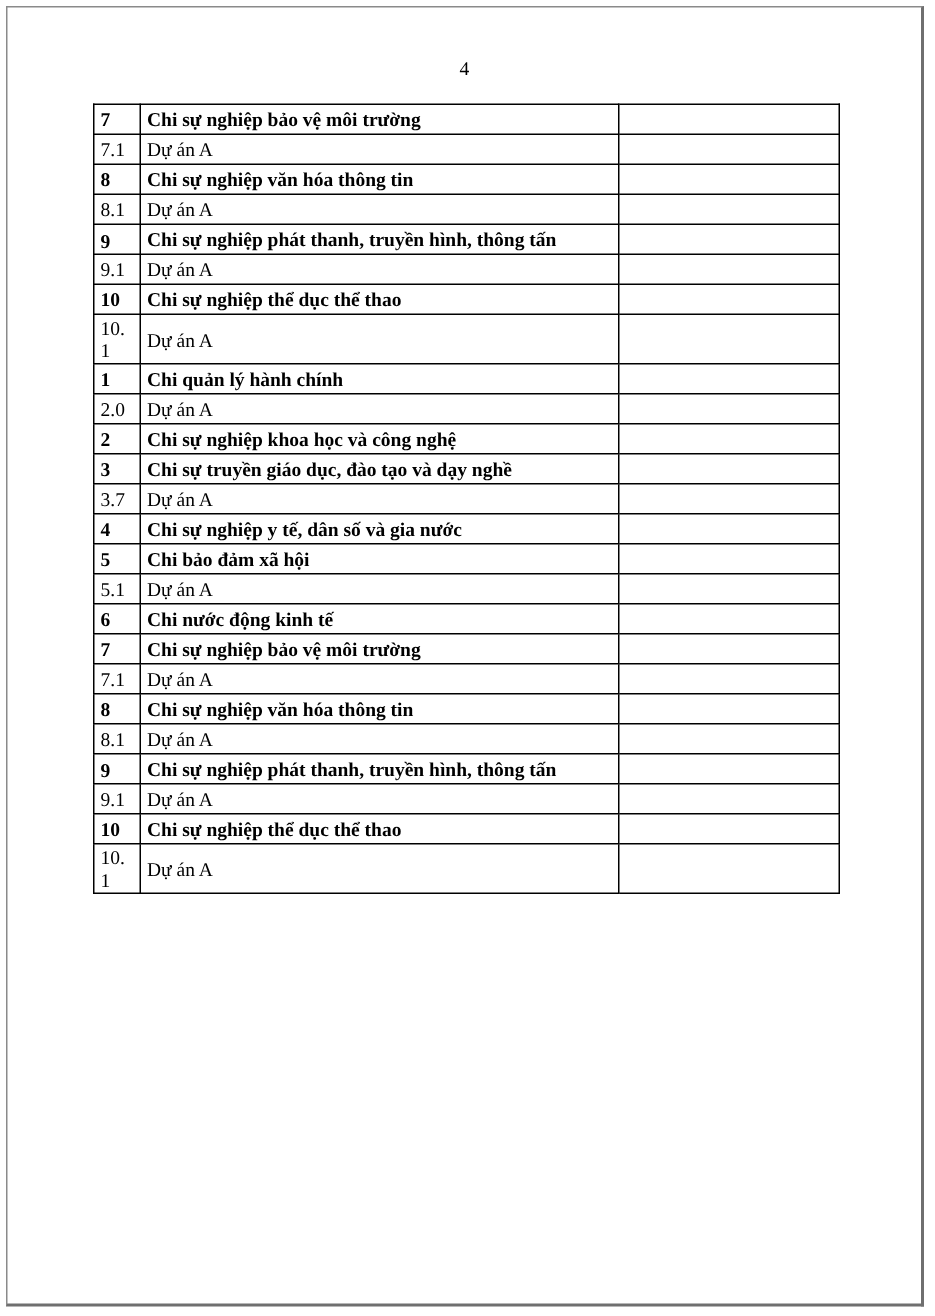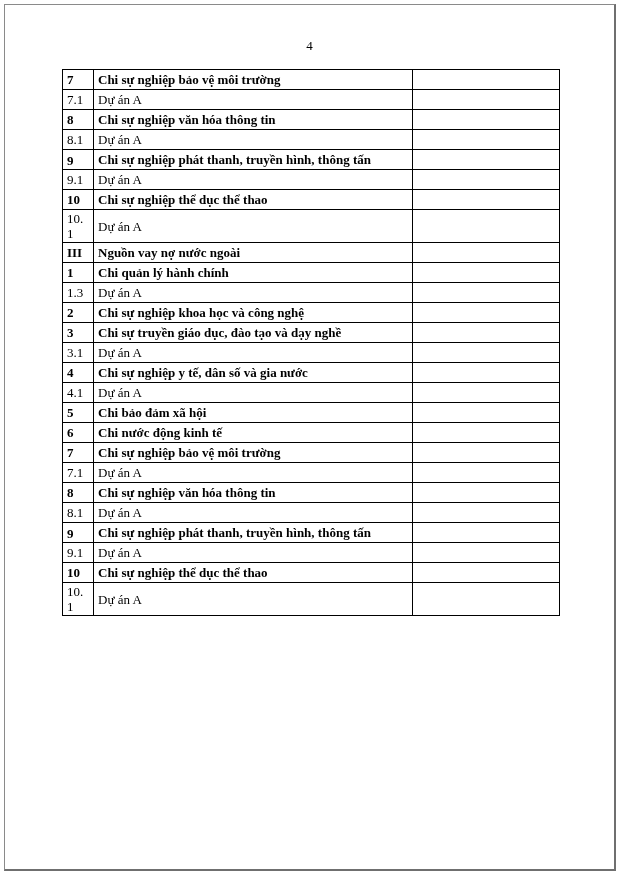--- a/index.html
+++ b/index.html
@@ -99,62 +99,57 @@
     <td class="col-num">10</td>
     <td class="col-label">Chi sự nghiệp thể dục thể thao</td>
     <td class="col-value"></td>
   </tr>
           <tr>
     <td class="col-num">10.1</td>
     <td class="col-label">Dự án A</td>
     <td class="col-value"></td>
   </tr>
           <tr class="bold">
-    <td class="col-num">III</td>
-    <td class="col-label">Nguồn vay nợ nước ngoài</td>
-    <td class="col-value"></td>
-  </tr>
-          <tr class="bold">
     <td class="col-num">1</td>
     <td class="col-label">Chi quản lý hành chính</td>
     <td class="col-value"></td>
   </tr>
           <tr>
-    <td class="col-num">1.3</td>
+    <td class="col-num">2.0</td>
     <td class="col-label">Dự án A</td>
     <td class="col-value"></td>
   </tr>
           <tr class="bold">
     <td class="col-num">2</td>
     <td class="col-label">Chi sự nghiệp khoa học và công nghệ</td>
     <td class="col-value"></td>
   </tr>
           <tr class="bold">
     <td class="col-num">3</td>
     <td class="col-label">Chi sự truyền giáo dục, đào tạo và dạy nghề</td>
     <td class="col-value"></td>
   </tr>
           <tr>
-    <td class="col-num">3.1</td>
+    <td class="col-num">3.7</td>
     <td class="col-label">Dự án A</td>
     <td class="col-value"></td>
   </tr>
           <tr class="bold">
     <td class="col-num">4</td>
     <td class="col-label">Chi sự nghiệp y tế, dân số và gia nước</td>
     <td class="col-value"></td>
   </tr>
-          <tr>
-    <td class="col-num">4.1</td>
-    <td class="col-label">Dự án A</td>
-    <td class="col-value"></td>
-  </tr>
           <tr class="bold">
     <td class="col-num">5</td>
     <td class="col-label">Chi bảo đảm xã hội</td>
+    <td class="col-value"></td>
+  </tr>
+          <tr>
+    <td class="col-num">5.1</td>
+    <td class="col-label">Dự án A</td>
     <td class="col-value"></td>
   </tr>
           <tr class="bold">
     <td class="col-num">6</td>
     <td class="col-label">Chi nước động kinh tế</td>
     <td class="col-value"></td>
   </tr>
           <tr class="bold">
     <td class="col-num">7</td>
     <td class="col-label">Chi sự nghiệp bảo vệ môi trường</td>

